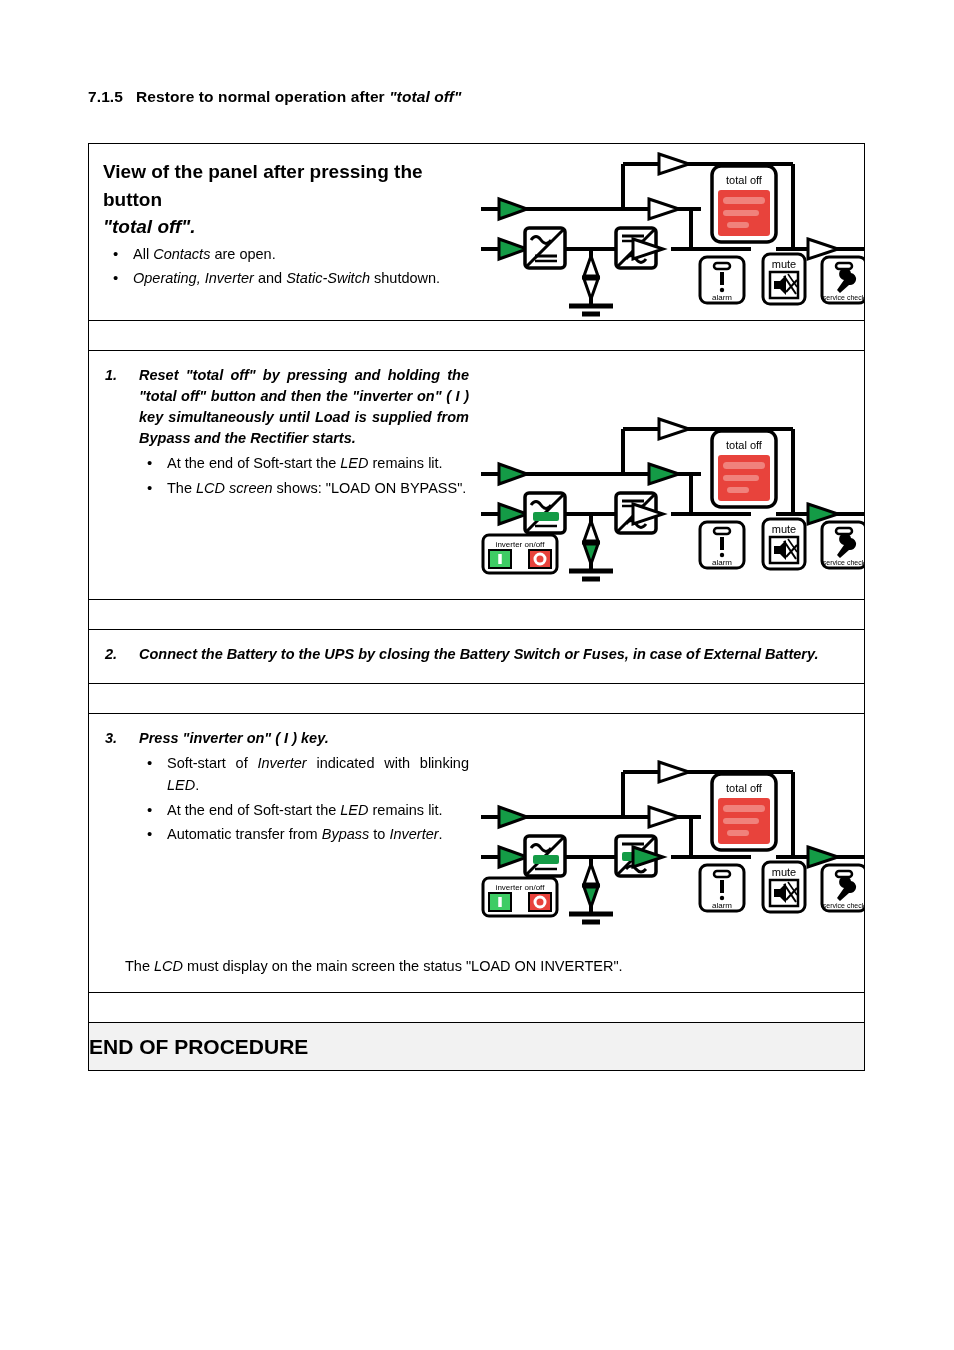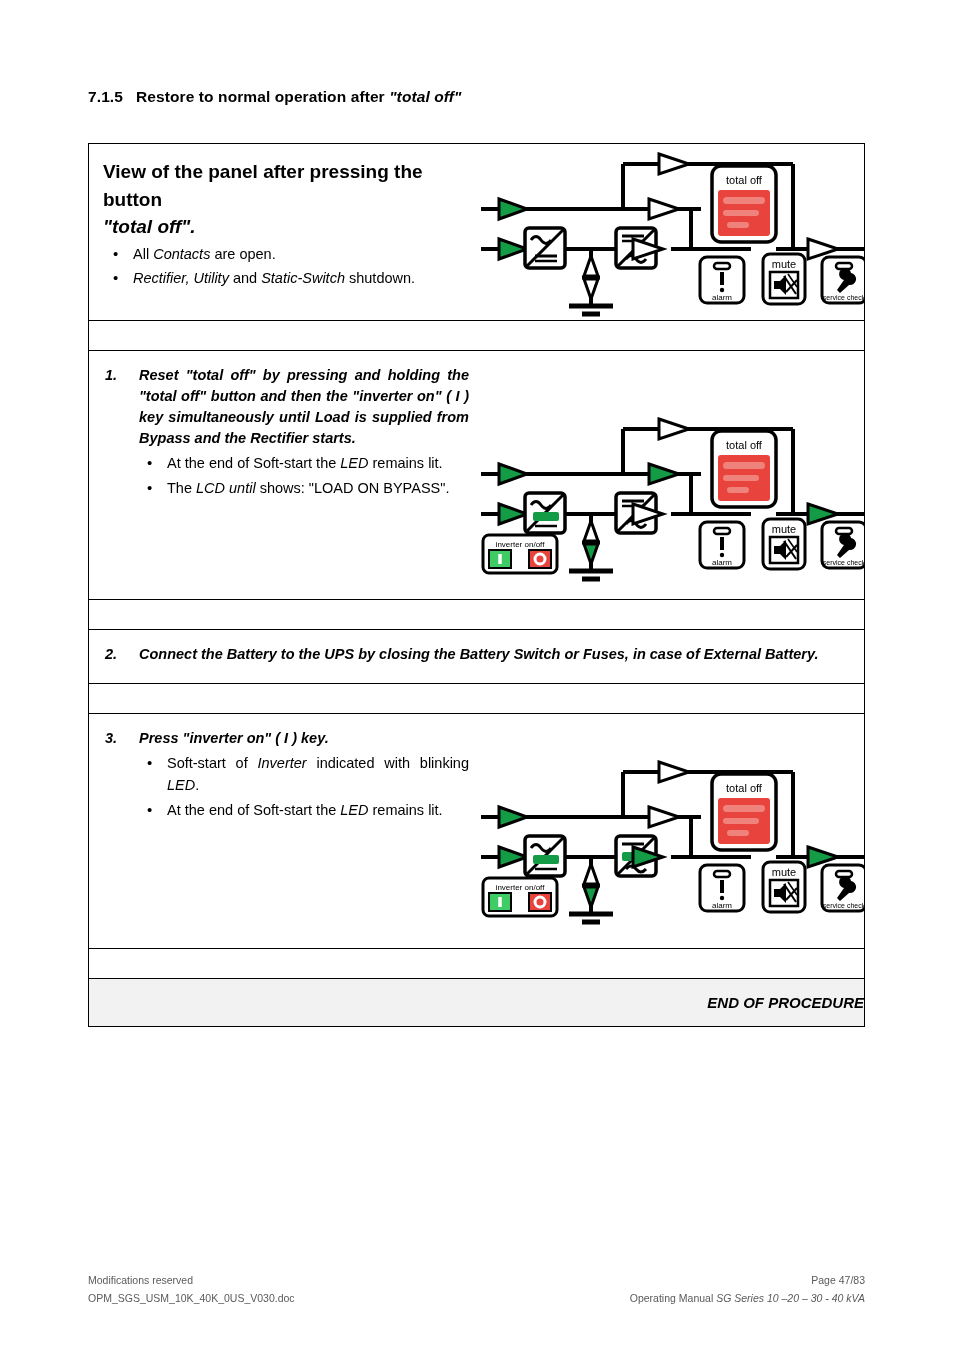--- a/index.html
+++ b/index.html
@@ -60,21 +60,21 @@
   .numpara .hdr{
     font-weight:bold;font-style:italic;text-align:justify;margin:0 0 4px 0;
     line-height:1.45;
   }
   .numpara ul.bl li{padding-left:28px;}
   .numpara ul.bl li::before{left:8px;}
   .just{text-align:justify;}
   .plainpara{font-size:14.5px;line-height:1.5;margin:8px 0 2px 0;}
 
   .endtxt{
-    text-align:right;font-weight:bold;font-style:italic;font-size:15px;
+    text-align:left;font-weight:bold;font-size:21px;
     line-height:47px;
   }
 
   
   .footer{position:absolute;left:88px;top:1272px;width:777px;color:#5a5a5a;}
   .frow{display:flex;justify-content:space-between;font-size:10.5px;line-height:1.7;}
   .frow .r{text-align:right;}
   .frow .i{font-style:italic;}
 
   
@@ -94,21 +94,21 @@
 
     <div class="row">
       <div class="cellwrap">
         <div class="txtcol" style="width:392px;">
           <div class="lead">
             <span>View of the panel after pressing the button</span><br>
             <span class="i">"total off".</span>
           </div>
           <ul class="bl">
             <li class="b"><span>All </span><span class="i">Contacts</span><span> are open.</span></li>
-            <li class="b just"><span class="i">Rectifier, Utility</span><span> and </span><span class="i">Static-Switch</span><span> shutdown.</span></li>
+            <li class="b just"><span class="i">Operating, Inverter</span><span> and </span><span class="i">Static-Switch</span><span> shutdown.</span></li>
           </ul>
         </div>
         <div class="digcol" style="width:383px;">
 
           <div class="diagram">
             <svg width="383" height="176" viewBox="0 0 383 176" xmlns="http://www.w3.org/2000/svg">
               <g stroke="#000" stroke-width="4" fill="none">
 
                 <line x1="0" y1="65" x2="152" y2="65"></line>
                 <line x1="0" y1="105" x2="152" y2="105"></line>
@@ -217,21 +217,21 @@
     <div class="row spacer"></div>
 
     <div class="row">
       <div class="cellwrap">
         <div class="txtcol" style="width:392px;">
           <div class="numpara">
             <span class="n">1.</span>
             <p class="hdr">Reset "total off" by pressing and holding the "total off" button and then the "inverter on" ( I ) key simultaneously until Load is supplied from Bypass and the Rectifier starts.</p>
             <ul class="bl">
               <li class="just">At the end of Soft-start the <em>LED</em> remains lit.</li>
-              <li>The <em>LCD until</em> shows: "LOAD ON BYPASS".</li>
+              <li>The <em>LCD screen</em> shows: "LOAD ON BYPASS".</li>
             </ul>
           </div>
         </div>
         <div class="digcol" style="width:383px;padding-top:58px;">
 
           <div class="diagram">
             <svg width="383" height="190" viewBox="0 0 383 190" xmlns="http://www.w3.org/2000/svg">
               <g stroke="#000" stroke-width="4" fill="none">
                 <line x1="0" y1="65" x2="152" y2="65"></line>
                 <line x1="0" y1="105" x2="152" y2="105"></line>
@@ -354,20 +354,21 @@
 
     <div class="row">
       <div class="cellwrap">
         <div class="txtcol" style="width:392px;">
           <div class="numpara">
             <span class="n">3.</span>
             <p class="hdr" style="text-align:left;">Press "inverter on" ( I ) key.</p>
             <ul class="bl">
               <li class="just">Soft-start of <em>Inverter</em> indicated with blinking <em>LED</em>.</li>
               <li class="just">At the end of Soft-start the <em>LED</em> remains lit.</li>
+              <li class="just">Automatic transfer from <em>Bypass</em> to <em>Inverter</em>.</li>
             </ul>
           </div>
         </div>
         <div class="digcol" style="width:383px;padding-top:38px;">
 
           <div class="diagram">
             <svg width="383" height="190" viewBox="0 0 383 190" xmlns="http://www.w3.org/2000/svg">
               <g stroke="#000" stroke-width="4" fill="none">
                 <line x1="0" y1="65" x2="152" y2="65"></line>
                 <line x1="0" y1="105" x2="152" y2="105"></line>
@@ -466,34 +467,27 @@
                 <g>
                   <path d="M370,129 a6,6 0 1 0 -7,7 l-7,10 3,3 9,-8 a6,6 0 0 0 2,-12 z" fill="#000"></path>
                 </g>
                 <text x="363" y="156" font-family="Liberation Sans, sans-serif" font-size="7" text-anchor="middle" fill="#000">service check</text>
               </g>
             </svg>
           </div>
           <div style="height:6px;"></div>
         </div>
       </div>
+      <div style="padding:0 16px 12px 36px;">
+        <p class="plainpara">The <em>LCD</em> must display on the main screen the status "LOAD ON INVERTER".</p>
+      </div>
     </div>
 
     <div class="row spacer"></div>
 
     <div class="row endproc">
       <div class="endtxt">END OF PROCEDURE</div>
     </div>
 
   </div>
 
-  <div class="footer">
-    <div class="frow">
-      <span>Modifications reserved</span>
-      <span class="r">Page 47/83</span>
-    </div>
-    <div class="frow">
-      <span>OPM_SGS_USM_10K_40K_0US_V030.doc</span>
-      <span class="r"><span>Operating Manual </span><span class="i">SG Series 10 –20 – 30 - 40 kVA</span></span>
-    </div>
-  </div>
 
 </div>
 
 </body></html>

